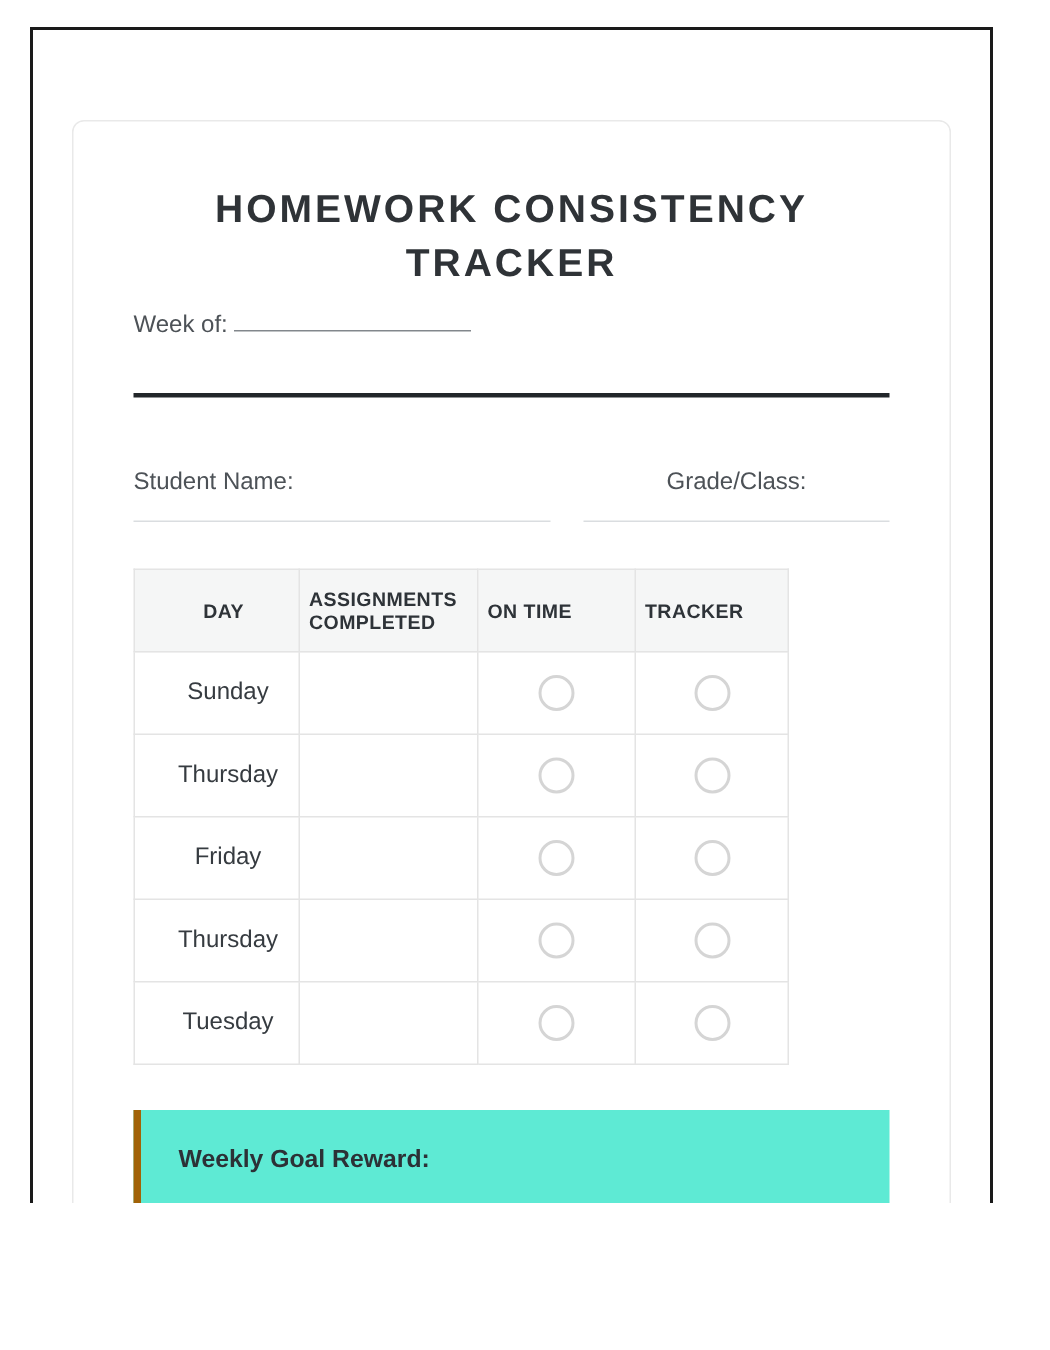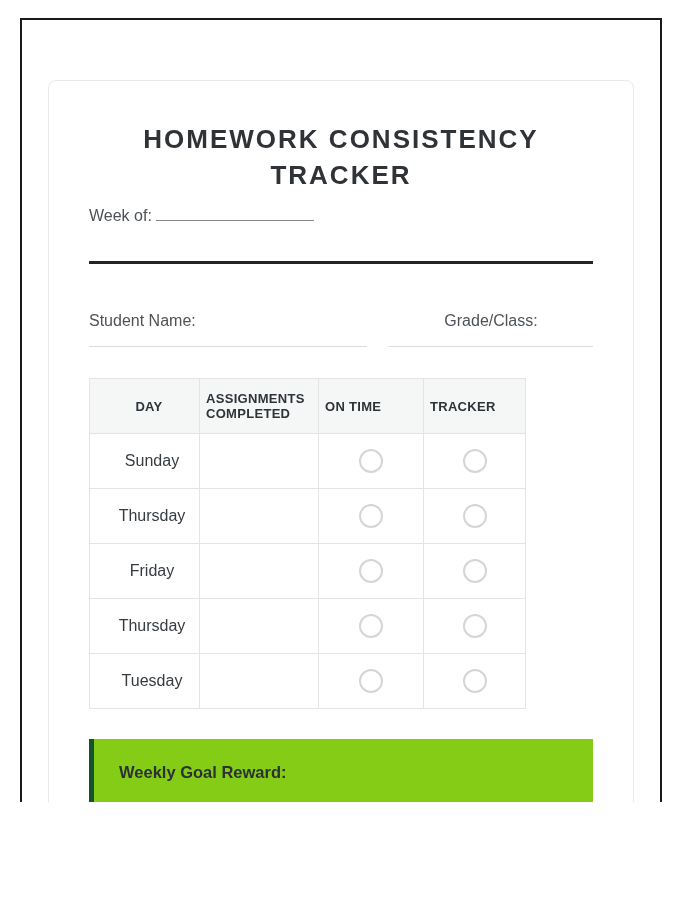--- a/index.html
+++ b/index.html
@@ -111,22 +111,22 @@
     display: inline-block;
     width: 24px; height: 24px;
     border: 2px solid #d5d5d5;
     border-radius: 50%;
     background: transparent;
     vertical-align: middle;
   }
   .reward-box {
     margin-top: 30px;
     min-height: 110px;
-    background: #84cc16;
-    border-left: 5px solid #14532d;
+    background: #5eead4;
+    border-left: 5px solid #a16207;
     padding: 24px 25px;
   }
   .reward-label {
     font-size: 16.5px;
     font-weight: bold;
     color: #2c3136;
   }
 </style>
 </head>
 <body>

